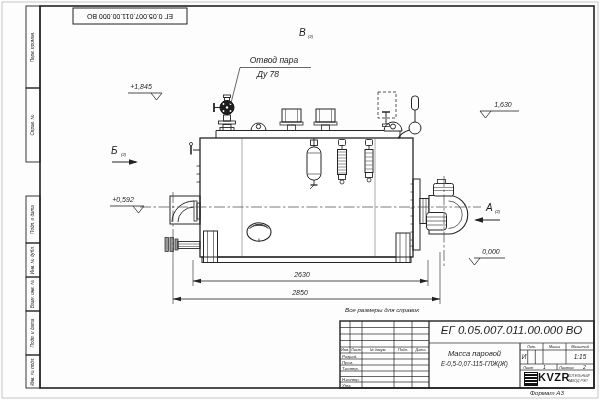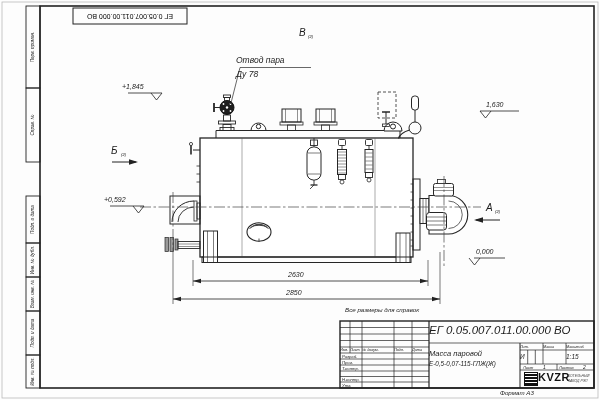--- a/index.html
+++ b/index.html
@@ -1,20 +1,20 @@
 <!DOCTYPE html>
 <html><head>
 <meta charset="utf-8">
 <style>
   html,body{margin:0;padding:0;background:#fff;}
   #sheet{position:relative;width:600px;height:400px;background:#fdfdfd;overflow:hidden;
          font-family:"Liberation Sans",sans-serif;}
   svg{position:absolute;left:0;top:0;}
   .t{position:absolute;font-style:italic;color:#1c1c1c;white-space:nowrap;z-index:3;}
-  .c{}
+  .c{text-align:center;}
   .mcell{position:absolute;transform-origin:0 0;transform:rotate(-90deg);text-align:center;
          font-size:4.6px;line-height:14px;height:14px;color:#222;z-index:3;font-style:italic;}
   .stamp{position:absolute;left:73px;top:8px;width:114px;height:16px;transform:rotate(180deg);
          text-align:center;font-size:7px;line-height:16px;z-index:3;}
   .logo-square{position:absolute;left:524px;top:372px;width:12px;height:12px;z-index:3;
          background:repeating-linear-gradient(0deg,#111 0 2px,#fff 2px 3px);border:1px solid #111;}
   .logo-txt{position:absolute;left:538px;top:371px;font-size:11px;font-weight:bold;
          letter-spacing:0.5px;color:#111;z-index:3;}
   .logo-sub{position:absolute;left:568px;font-size:3.4px;color:#444;z-index:3;font-style:italic;}
 </style>

